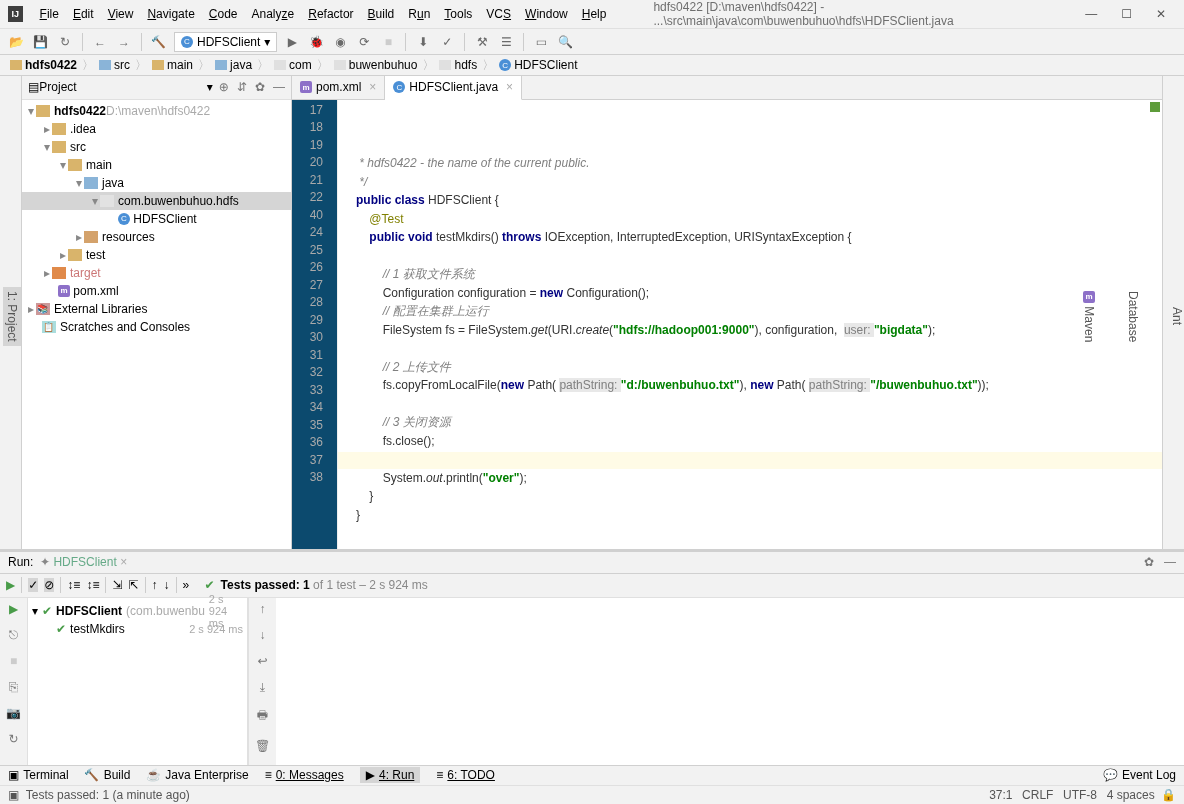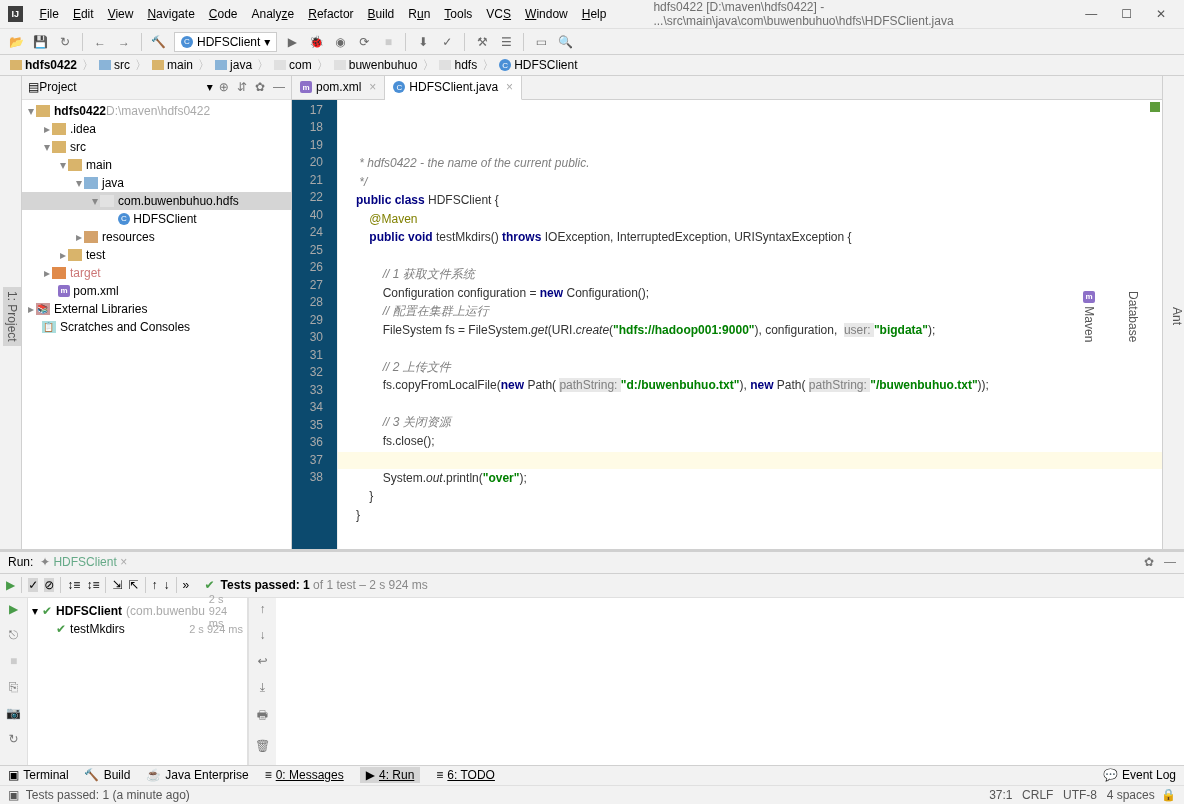--- a/index.html
+++ b/index.html
@@ -295,21 +295,21 @@
           <div class="ln">36</div>
         <div class="ln">37</div>
           <div class="ln">38</div>
       </div>
       <div class="code">
         <div class="marker"></div>
         <div class="hl-line" style="top:352px"></div>
 <span class="cmt"> * hdfs0422 - the name of the current public.</span>
 <span class="cmt"> */</span>
 <span><span class="kw">public class</span> HDFSClient {</span>
-<span>    <span class="ann">@Maven</span></span>
+<span>    <span class="ann">@Test</span></span>
 <span>    <span class="kw">public void</span> testMkdirs() <span class="kw">throws</span> IOException, InterruptedException, URISyntaxException {</span>
 <span></span>
 <span>        <span class="cmt">// 1 获取文件系统</span></span>
 <span>        Configuration configuration = <span class="kw">new</span> Configuration();</span>
 <span>        <span class="cmt">// 配置在集群上运行</span></span>
 <span>        FileSystem fs = FileSystem.<span class="static">get</span>(URI.<span class="static">create</span>(<span class="str">"hdfs://hadoop001:9000"</span>), configuration,  <span class="hlbg">user: </span><span class="str">"bigdata"</span>);</span>
 <span></span>
 <span>        <span class="cmt">// 2 上传文件</span></span>
 <span>        fs.copyFromLocalFile(<span class="kw">new</span> Path( <span class="hlbg">pathString: </span><span class="str">"d:/buwenbuhuo.txt"</span>), <span class="kw">new</span> Path( <span class="hlbg">pathString: </span><span class="str">"/buwenbuhuo.txt"</span>));</span>
 <span></span>

